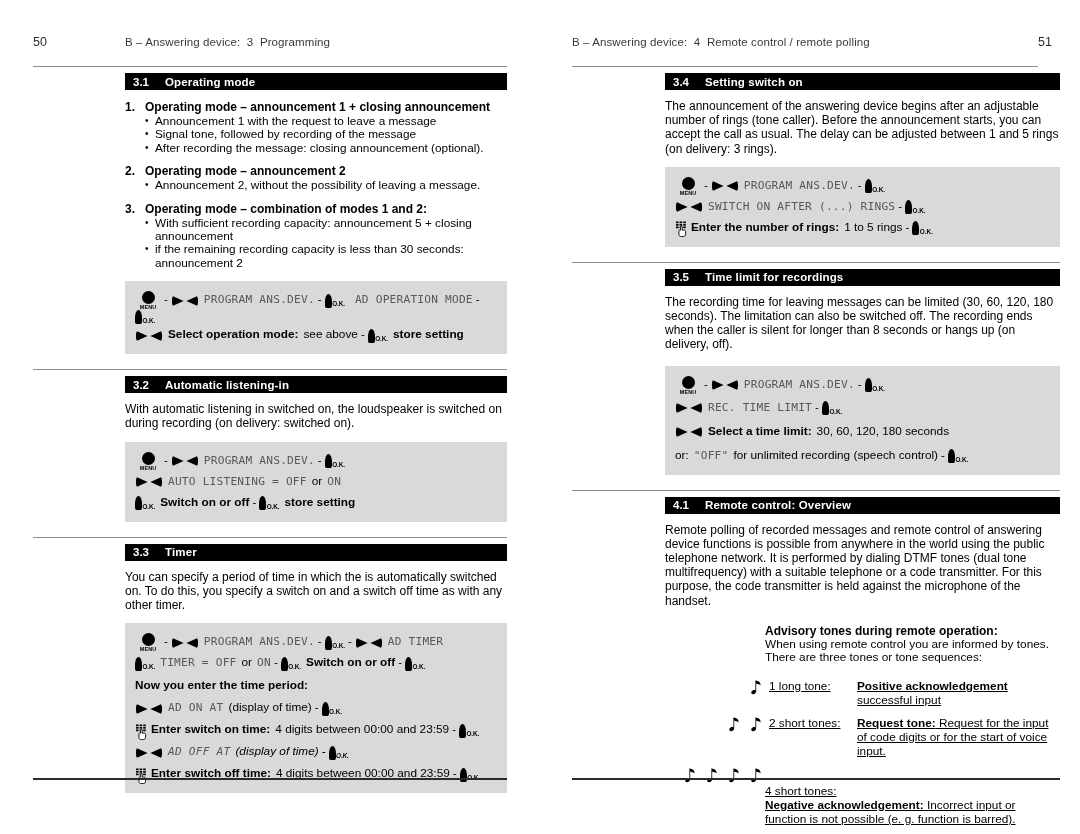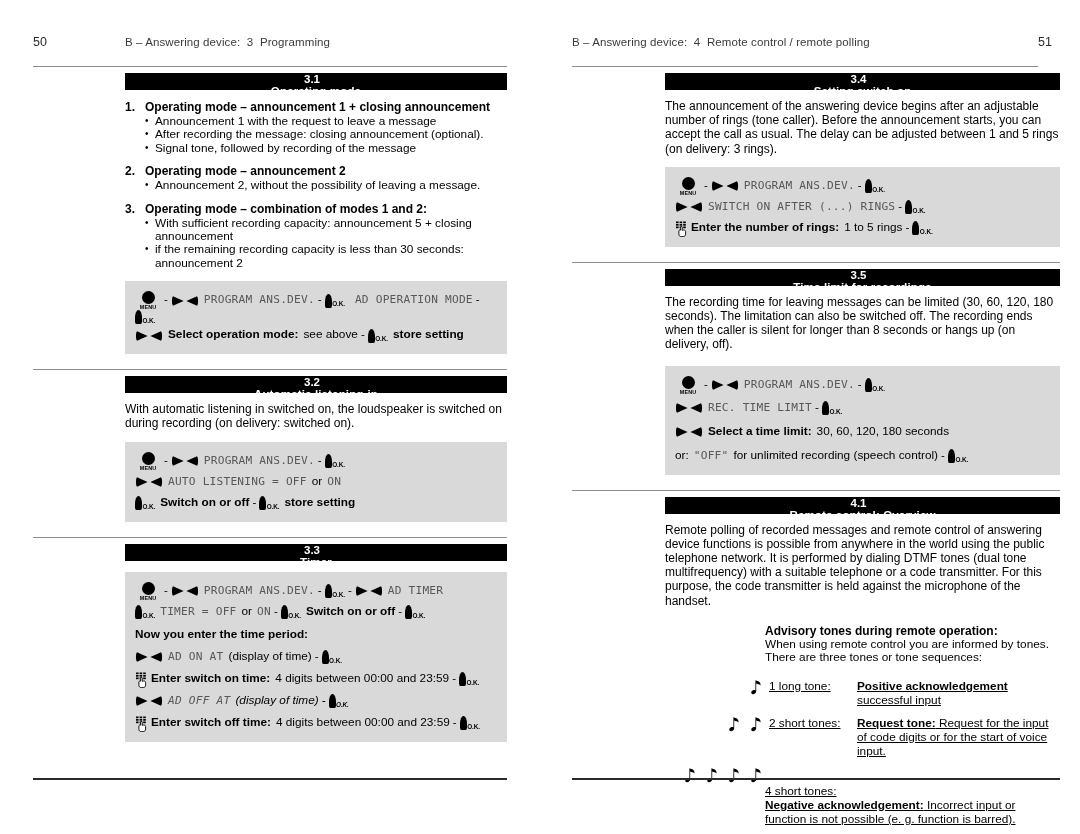--- a/index.html
+++ b/index.html
@@ -65,21 +65,20 @@
   
   .secbar {
     background: #000000;
     color: #ffffff;
     font-size: 11.5px;
     font-weight: bold;
     height: 17px;
     display: flex;
     align-items: center;
     margin-top: 6px;
-    flex-direction: column;
   }
   .secbar .num   { width: 40px; padding-left: 8px; box-sizing: border-box; }
   .secbar .title { letter-spacing: .15px; }
 
   
   .body-text {
     font-size: 12px;
     line-height: 14.2px;
     margin-top: 9px;
   }
@@ -288,22 +287,22 @@
 
       <div class="numlist">
 
         <div class="numitem">
           <div class="head">
             <span class="n">1.</span>
             <span>Operating mode – announcement 1 + closing announcement</span>
           </div>
           <ul class="bullets">
             <li>Announcement 1 with the request to leave a message</li>
+            <li>Signal tone, followed by recording of the message</li>
             <li>After recording the message: closing announcement (optional).</li>
-            <li>Signal tone, followed by recording of the message</li>
           </ul>
         </div>
 
         <div class="numitem">
           <div class="head">
             <span class="n">2.</span>
             <span>Operating mode – announcement 2</span>
           </div>
           <ul class="bullets">
             <li>Announcement 2, without the possibility of leaving a message.</li>
@@ -437,20 +436,23 @@
       </div>
 
       <div style="height:11px"></div>
       <div class="rule" style="margin-left:-92px;"></div>
 
       <div class="secbar">
         <span class="num">3.3</span>
         <span class="title">Timer</span>
       </div>
 
+      <div class="body-text">
+        <p>You can specify a period of time in which the is automatically switched on. To do this, you specify a switch on and a switch off time as with any other timer.</p>
+      </div>
 
       <div class="instrbox">
         <div class="instr-line">
           <span class="icon-menu">
             <span class="dot"></span>
               <span class="lbl">MENU</span>
           </span>
           <span class="dash">-</span>
           <span class="icon-rocker">
             <svg viewBox="0 0 28 12" width="28" height="12">

